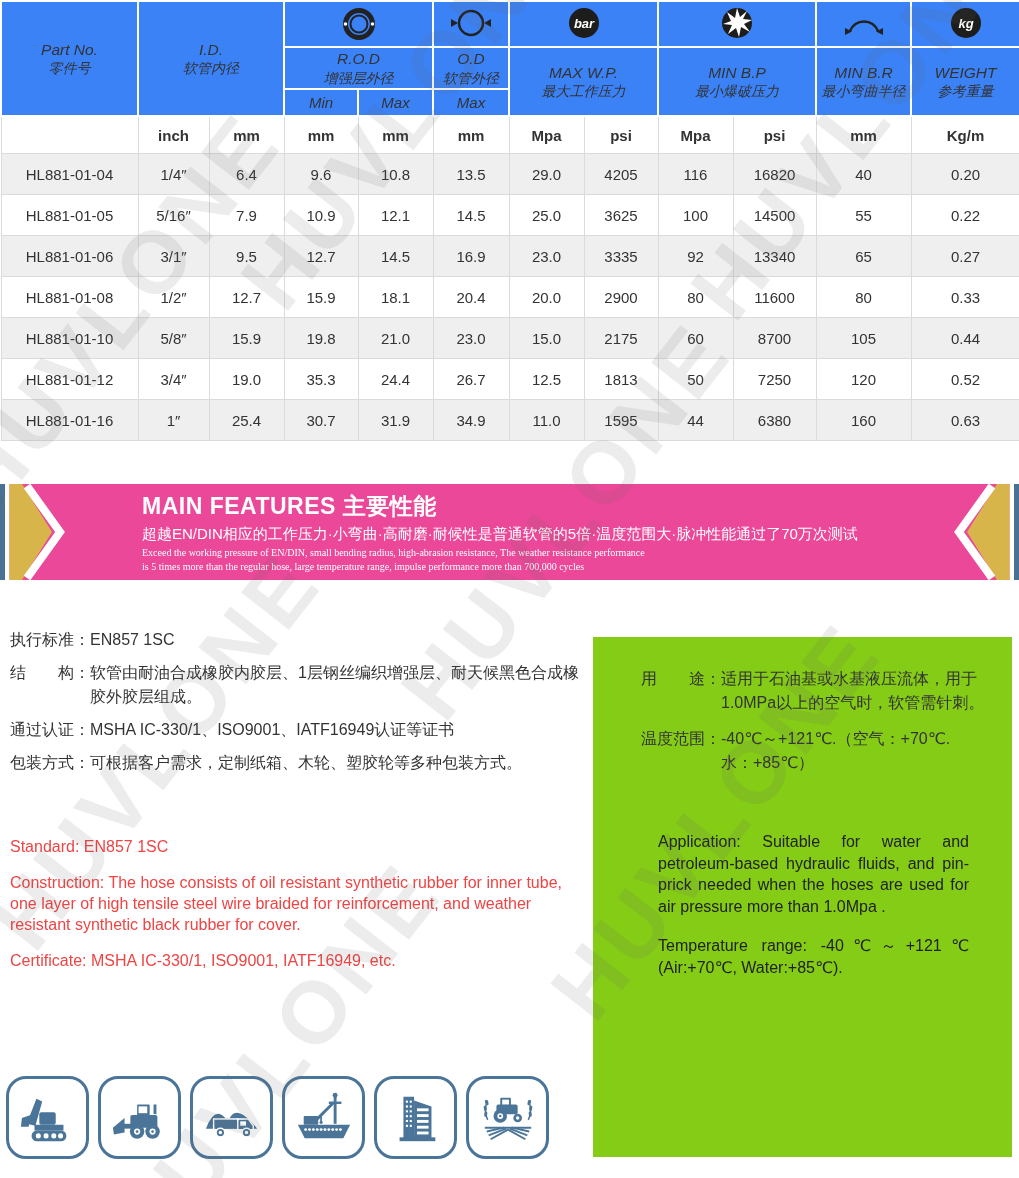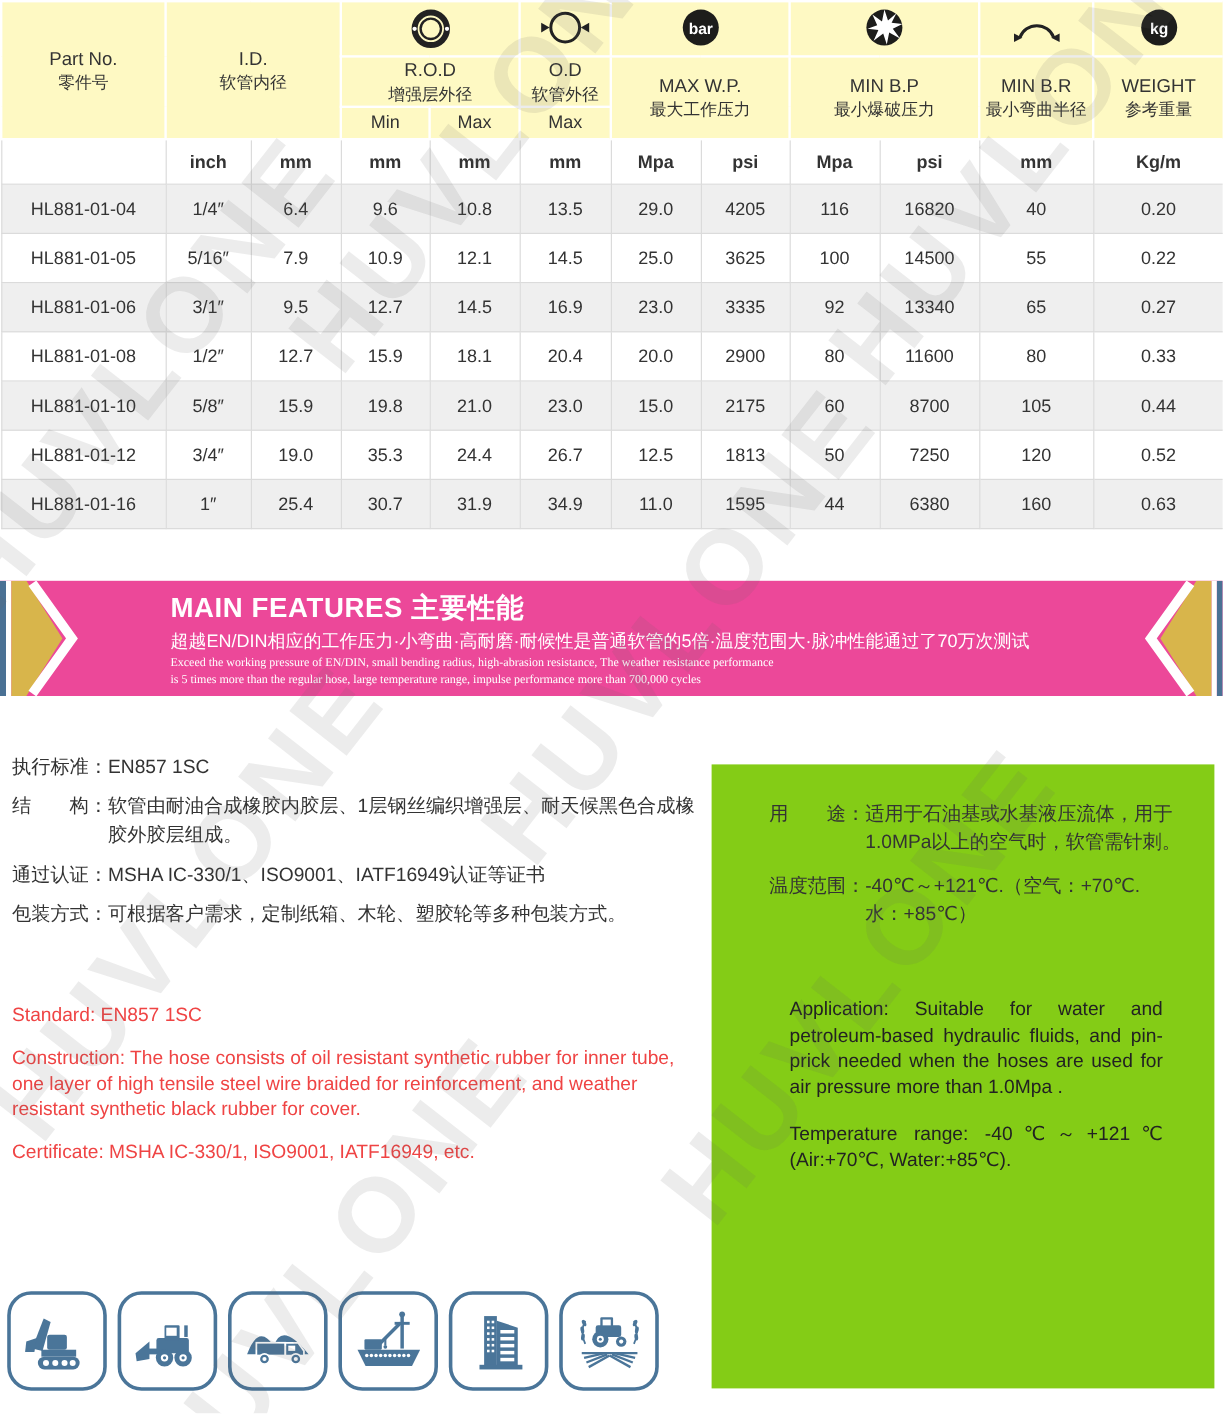--- a/index.html
+++ b/index.html
@@ -1,22 +1,22 @@
 <!DOCTYPE html>
 <html><head>
 <meta charset="utf-8">
 <style>
   html,body{margin:0;padding:0;background:#fff;}
   .page{position:relative;width:1019px;height:1178px;background:#fff;overflow:hidden;
         font-family:"Liberation Sans","DejaVu Sans",sans-serif;color:#333;}
 
   
   .spec-table{position:absolute;top:0;left:0;width:1019px;border-collapse:collapse;table-layout:fixed;}
-  .spec-table th{background:#fef9c3;border:2.5px solid #fff;color:#333;font-weight:400;
-                 vertical-align:middle;padding:0;}
+  .spec-table th{background:#3b82f6;border:2.5px solid #fff;color:#333;font-weight:400;
+                 vertical-align:middle;padding:0;font-style:italic;}
   .h1 th{height:44px;}
   .h2 th{height:40px;}
   .h3 th{height:25px;font-size:15px;}
   .h-en{font-size:15.5px;line-height:1.15;}
   .h-cn{font-size:14px;margin-top:2px;line-height:1.15;}
   .icon-cell svg{display:block;margin:0 auto;}
   .spec-table td{border:1px solid #dbdbdb;text-align:center;font-size:15px;color:#333;
                  height:40px;background:#fff;padding:0;}
   tr.units-row td{height:36px;font-weight:bold;}
   tr.alt td{background:#efefef;}

